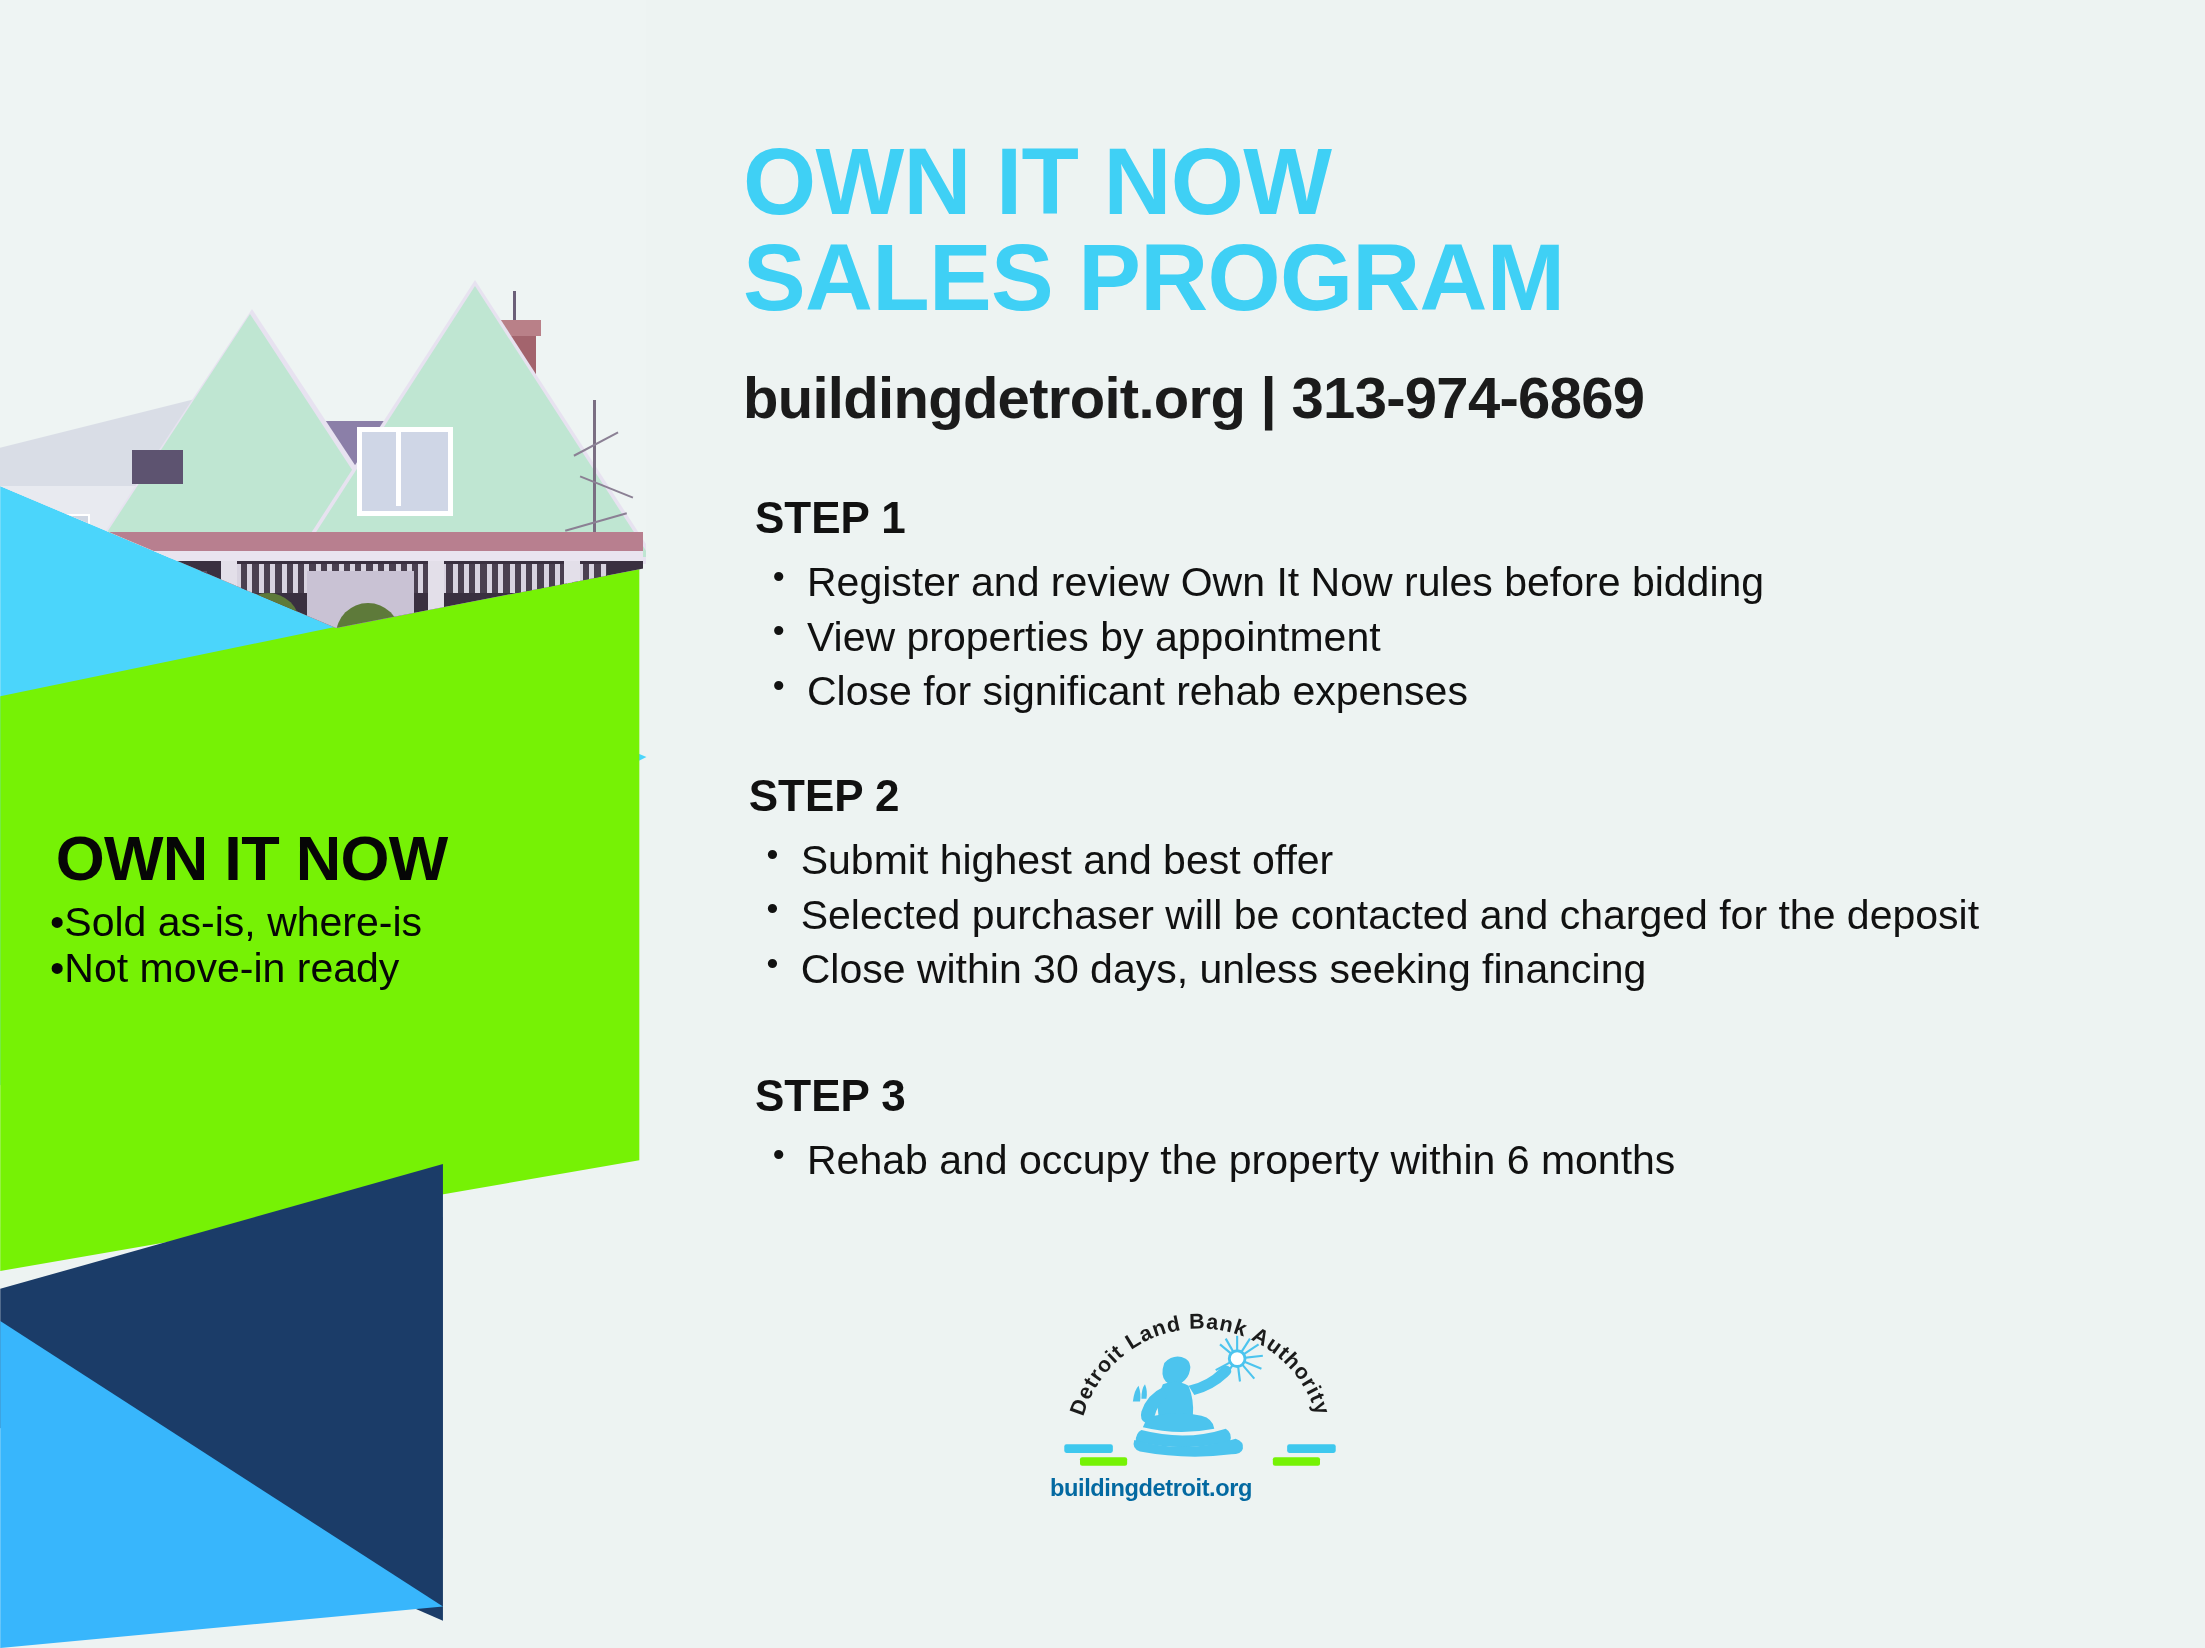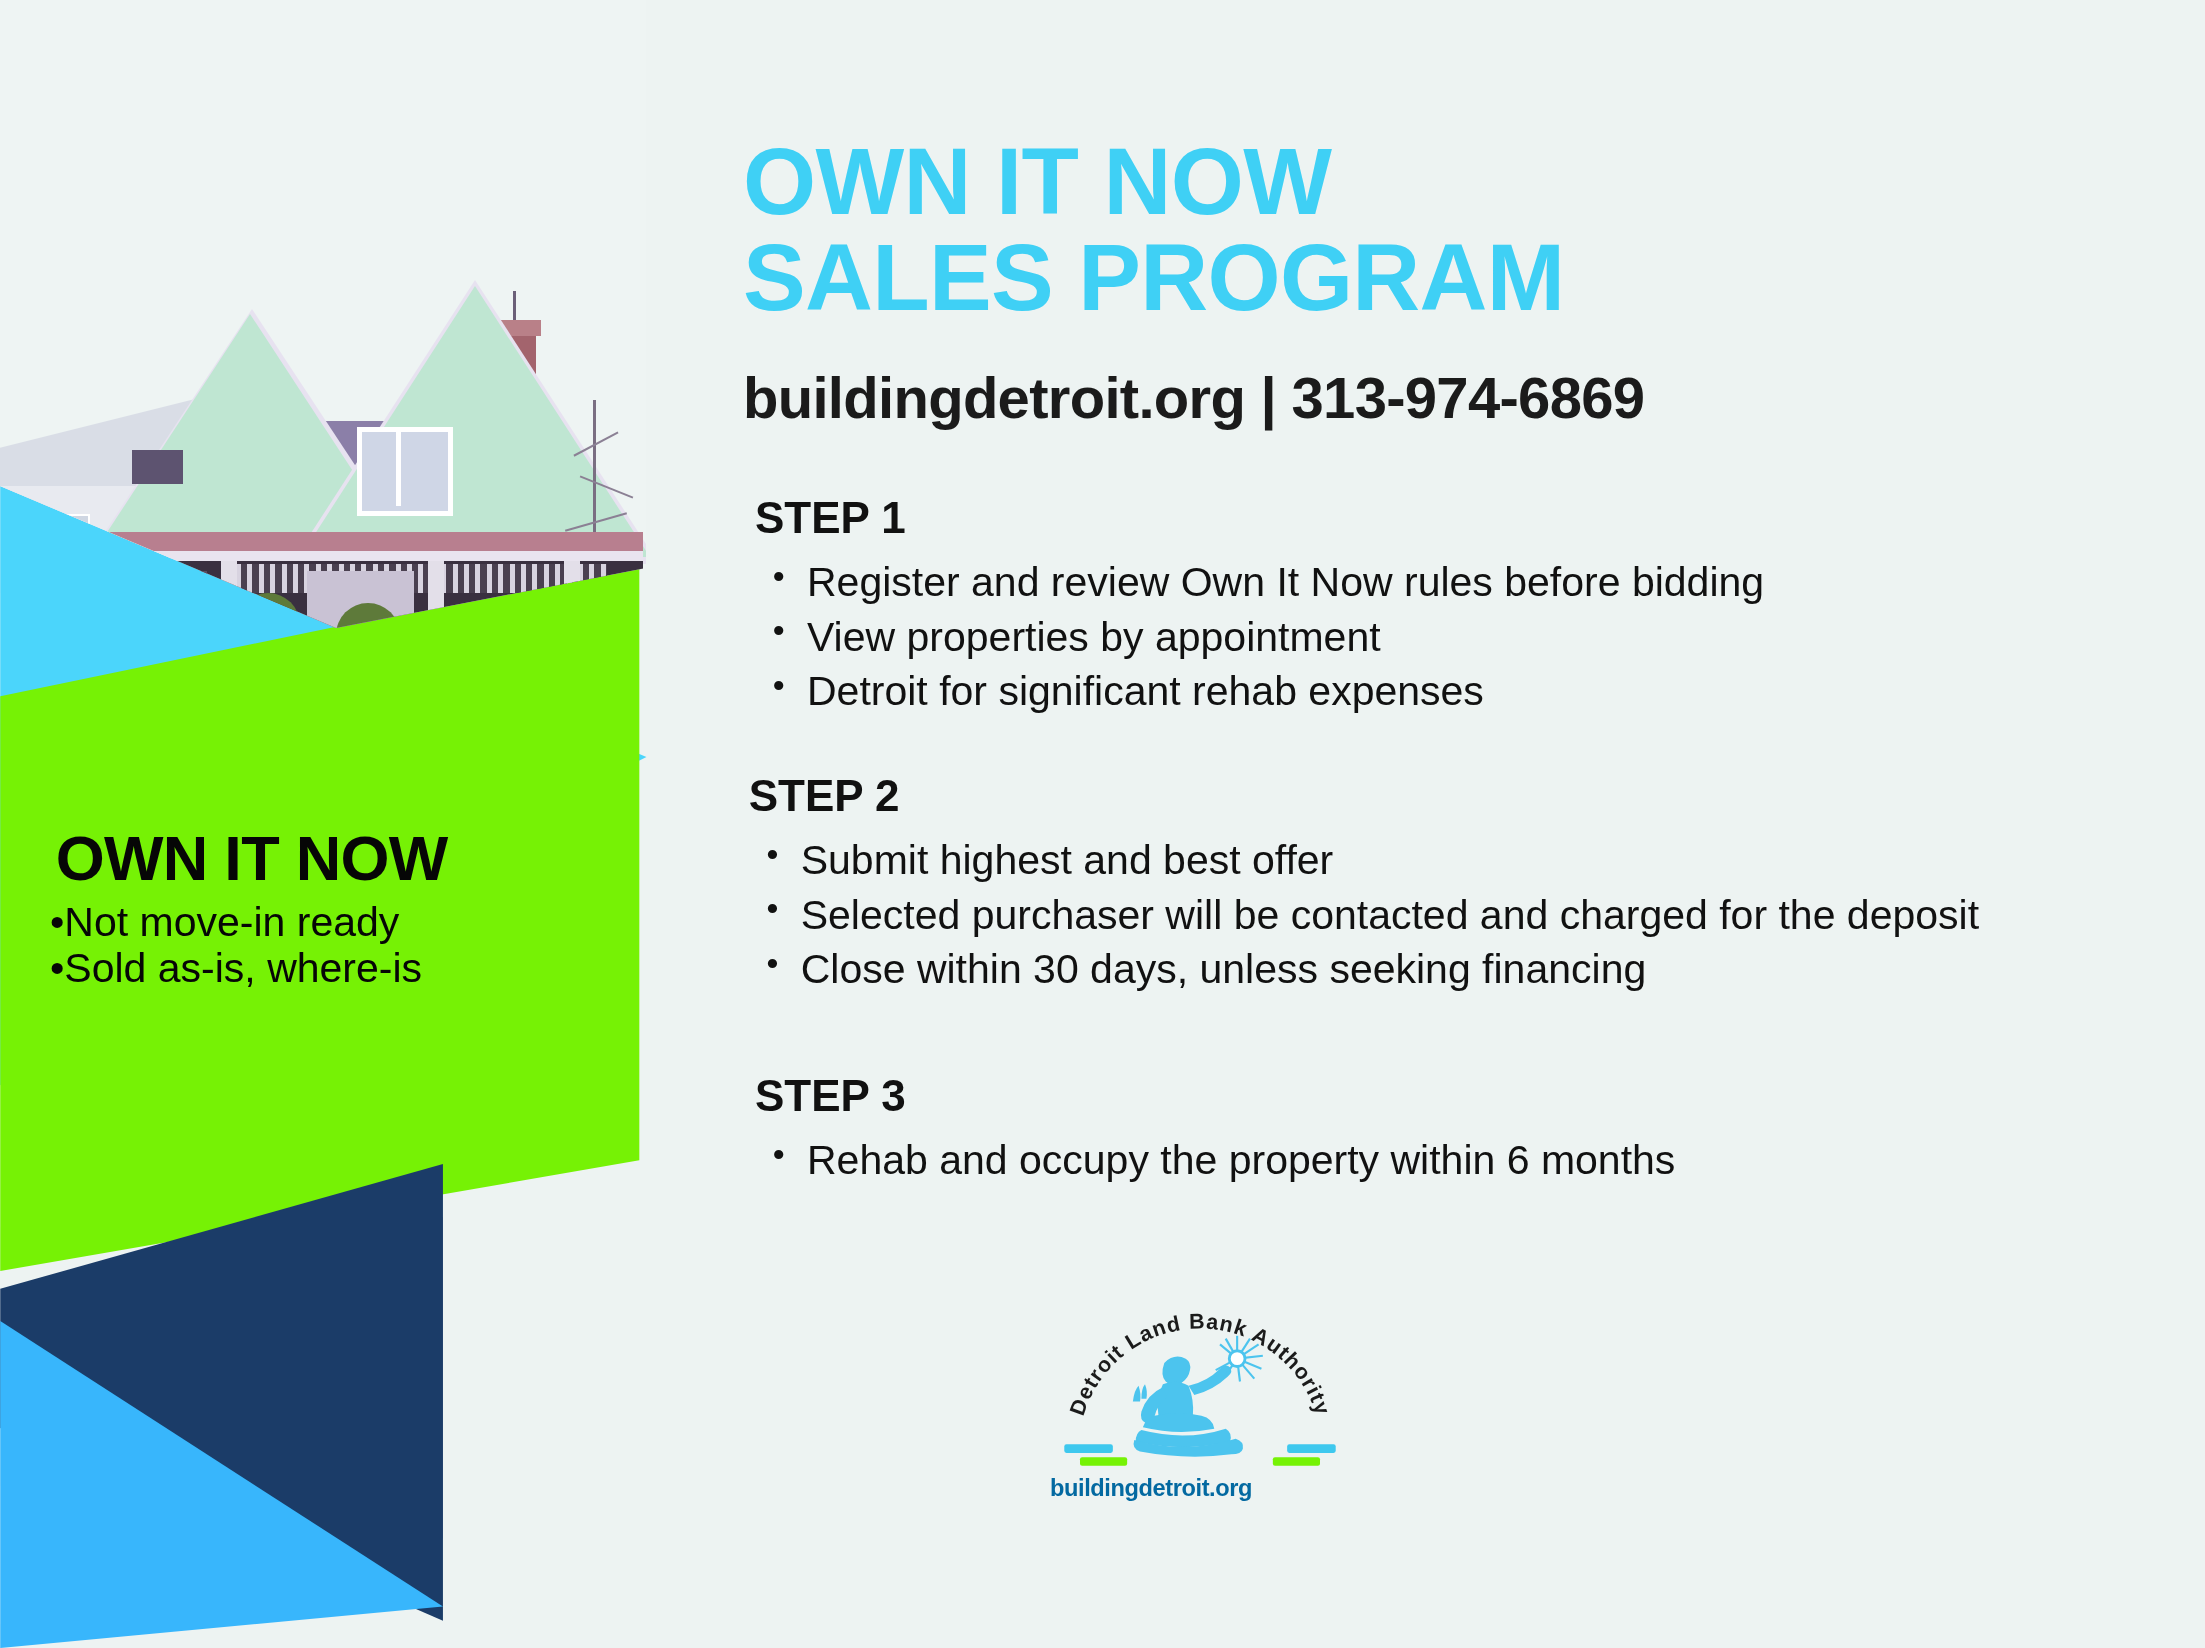--- a/index.html
+++ b/index.html
@@ -158,41 +158,41 @@
     <svg viewBox="0 0 960 2308">
       <polygon points="0,680 905,1060 0,1520" fill="#4bd5fb"></polygon>
       <polygon points="0,975 895,790 895,1625 0,1780" fill="#76f205"></polygon>
       <polygon points="0,1805 620,1630 620,2270 0,2000" fill="#1b3c68"></polygon>
       <polygon points="0,1850 620,2250 0,2308" fill="#38b6fc"></polygon>
     </svg>
 
     <div class="gp-text">
       <div class="gp-title">OWN IT NOW</div>
       <ul class="gp-list">
+        <li>•Sold as-is, where-is</li>
         <li>•Not move-in ready</li>
-        <li>•Sold as-is, where-is</li>
       </ul>
     </div>
   </div>
 
   <div id="content">
 
     <h1 class="title">
       <span class="l1">OWN IT NOW</span>
       <span class="l2">SALES PROGRAM</span>
     </h1>
 
     <div class="contact">buildingdetroit.org | 313-974-6869</div>
 
     <section class="step" id="step1">
       <div class="step-h">STEP 1</div>
       <ul class="blist">
         <li>Register and review Own It Now rules before bidding</li>
         <li>View properties by appointment</li>
-        <li>Detroit for significant rehab expenses</li>
+        <li>Close for significant rehab expenses</li>
       </ul>
     </section>
 
     <section class="step" id="step2">
       <div class="step-h">STEP 2</div>
       <ul class="blist">
         <li>Submit highest and best offer</li>
         <li>Selected purchaser will be contacted and charged for the deposit</li>
         <li>Close within 30 days, unless seeking financing</li>
       </ul>

